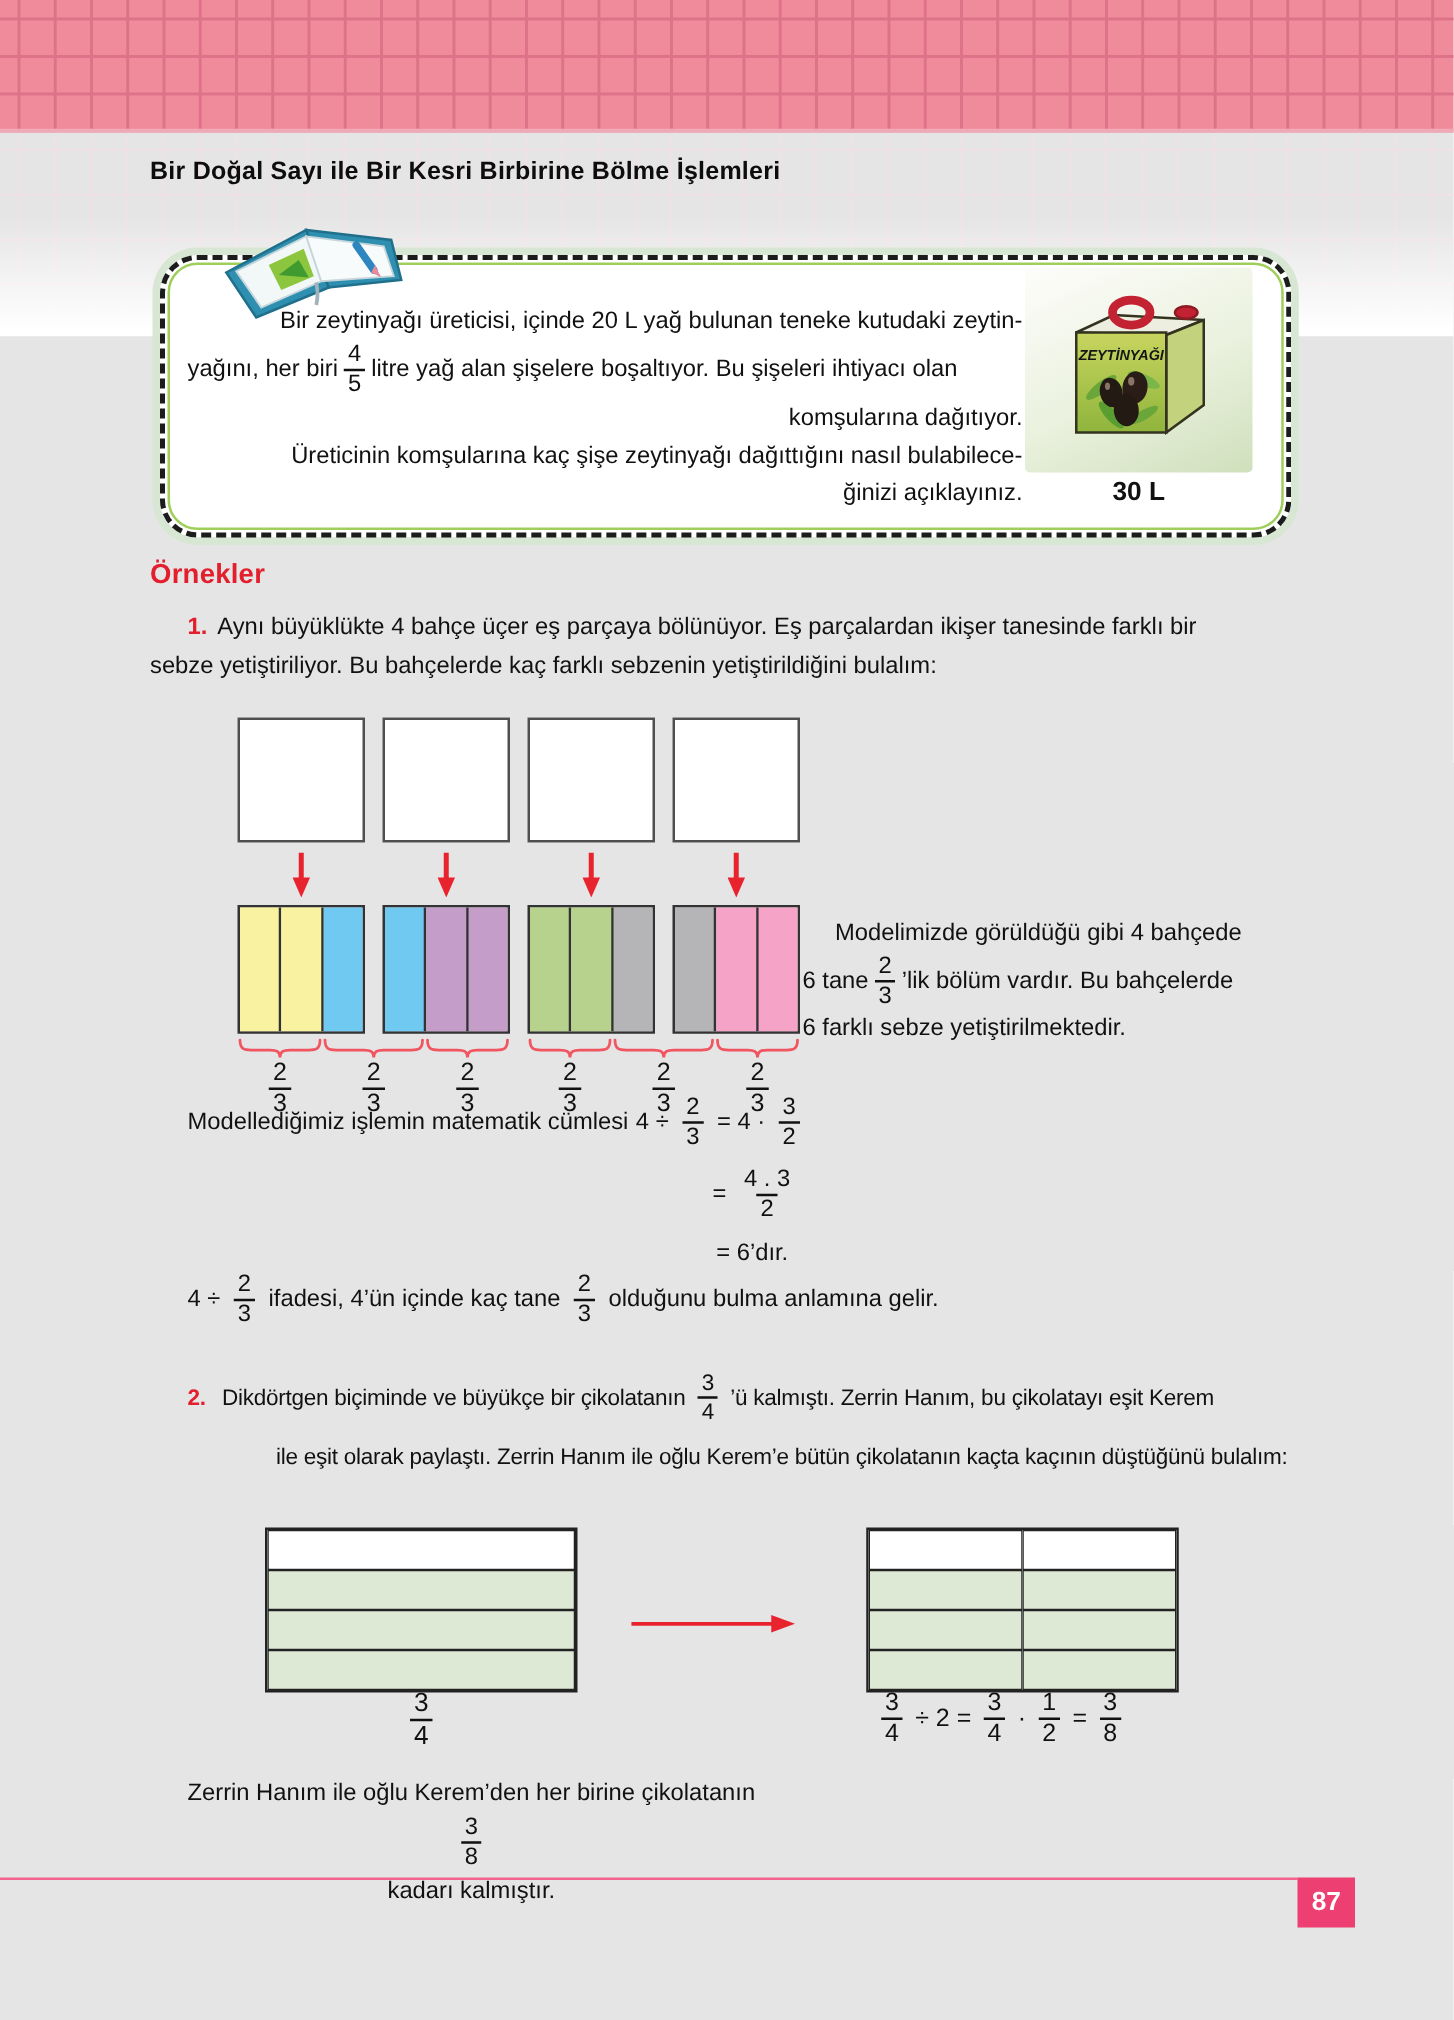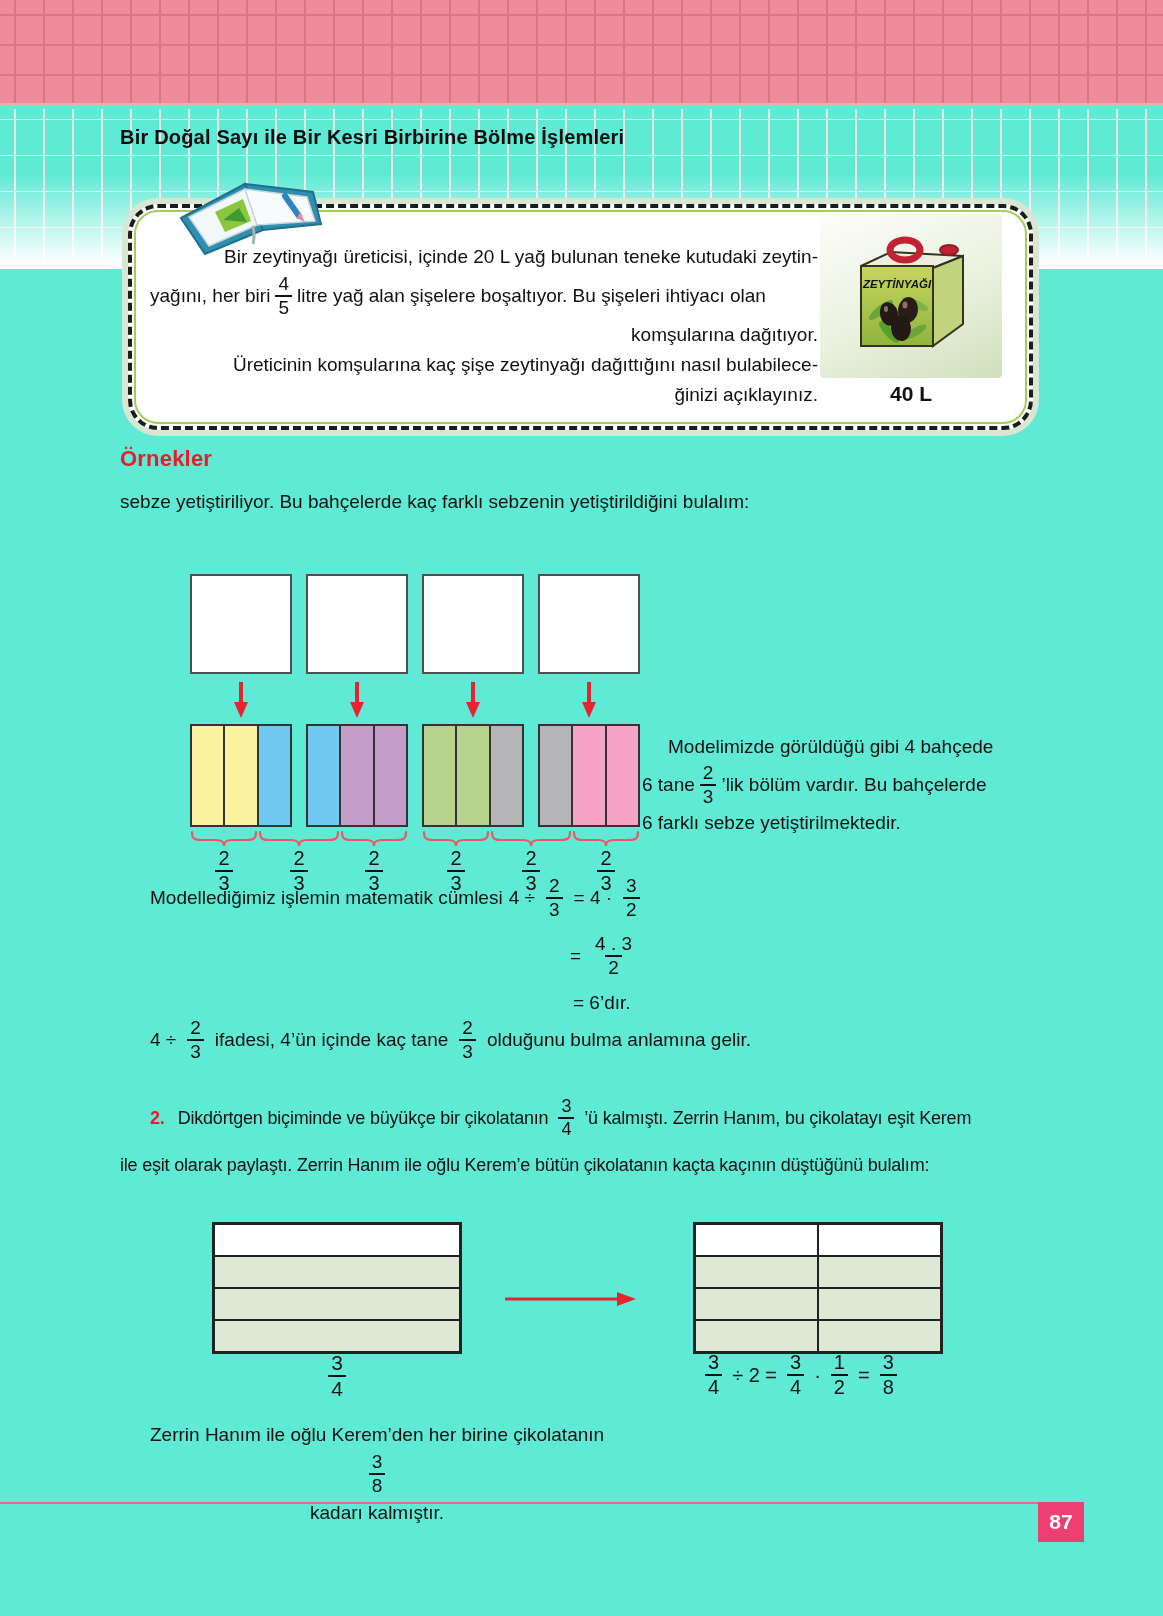--- a/index.html
+++ b/index.html
@@ -1,19 +1,19 @@
 <!DOCTYPE html>
 <html><head>
 <meta charset="utf-8">
 <style>
   * { box-sizing: border-box; margin: 0; padding: 0; }
   html,body { background:#ffffff; }
   .canvas {
     position: relative; width: 1163px; height: 1616px;
-    background: #5eead4; overflow: hidden;
+    background: #e5e5e5; overflow: hidden;
     font-family: "Liberation Sans", sans-serif; color: #111;
   }
   
   .header-band {
     position: absolute; left:0; top:0; width:1163px; height:106px;
     background-color:#ef8b9b;
     background-image:
       linear-gradient(#dd7389 2px, transparent 2px),
       linear-gradient(90deg, #dd7389 2px, transparent 2px);
     background-size: 29px 30px;
@@ -149,25 +149,28 @@
       <ellipse cx="84" cy="84" rx="14" ry="4.5" fill="#7ab648" transform="rotate(24 84 84)"></ellipse>
       <ellipse cx="58" cy="112" rx="14" ry="4.5" fill="#5a9e32" transform="rotate(48 58 112)"></ellipse>
       <ellipse cx="84" cy="112" rx="13" ry="4" fill="#6aa63a" transform="rotate(-30 84 112)"></ellipse>
       <ellipse cx="58" cy="94" rx="9" ry="12" fill="#241a14" transform="rotate(-14 58 94)"></ellipse>
       <ellipse cx="77" cy="90" rx="10" ry="13" fill="#2a1c16" transform="rotate(8 77 90)"></ellipse>
       <ellipse cx="70" cy="108" rx="10" ry="13" fill="#241a14" transform="rotate(-4 70 108)"></ellipse>
       <ellipse cx="74" cy="85" rx="2.5" ry="3.5" fill="#8a7465"></ellipse>
       <ellipse cx="55" cy="89" rx="2" ry="3" fill="#8a7465"></ellipse>
     </svg>
   </div>
-  <div class="oil-volume">40 L</div>
+  <div class="oil-volume">30 L</div>
 
   <div class="examples-heading">Örnekler</div>
 
   <div class="para" style="left:120px; top:486px; width:905px;">
+    <div style="text-indent:30px;">
+      <span class="num-red">1.</span><span>Aynı büyüklükte 4 bahçe üçer eş parçaya bölünüyor. Eş parçalardan ikişer tanesinde farklı bir</span>
+    </div>
     <div>sebze yetiştiriliyor. Bu bahçelerde kaç farklı sebzenin yetiştirildiğini bulalım:</div>
   </div>
 
   <div class="empty-square" style="left:190px;"></div>
   <div class="empty-square" style="left:306px;"></div>
   <div class="empty-square" style="left:422px;"></div>
   <div class="empty-square" style="left:538px;"></div>
 
   <svg class="arrow-down" style="left:234px;" viewBox="0 0 14 36">
       <line x1="7" y1="0" x2="7" y2="22" stroke="#e8232e" stroke-width="4"></line>
@@ -316,21 +319,21 @@
 
   <div class="mrow" style="left:150px; top:1094px; height:48px; font-size:18px; gap:5px; letter-spacing:-0.2px;">
     <span class="num-red">2.</span>
     <span>Dikdörtgen biçiminde ve büyükçe bir çikolatanın</span>
     <span class="frac">
         <span class="fnum">3</span>
         <span class="fden">4</span>
       </span>
     <span>’ü kalmıştı. Zerrin Hanım, bu çikolatayı eşit Kerem</span>
   </div>
-  <div class="para" style="left:120px; top:1150px; width:910px; font-size:18px; letter-spacing:-0.2px;">ile eşit olarak paylaştı. Zerrin Hanım ile oğlu Kerem’e bütün çikolatanın kaçta kaçının düştüğünü bulalım:</div>
+  <div class="para" style="left:120px; top:1150px; width:910px; font-size:18px; letter-spacing:-0.2px;text-align:right;">ile eşit olarak paylaştı. Zerrin Hanım ile oğlu Kerem’e bütün çikolatanın kaçta kaçının düştüğünü bulalım:</div>
 
   <div class="choc choc-left">
     <div class="cell"></div>
     <div class="cell" style="background-color: rgb(221, 233, 213);"></div>
     <div class="cell" style="background-color: rgb(221, 233, 213);"></div>
     <div class="cell" style="background-color: rgb(221, 233, 213);"></div>
   </div>
 
   <svg class="arrow-right" viewBox="0 0 132 18">
     <line x1="0" y1="9" x2="114" y2="9" stroke="#e8232e" stroke-width="3"></line>

